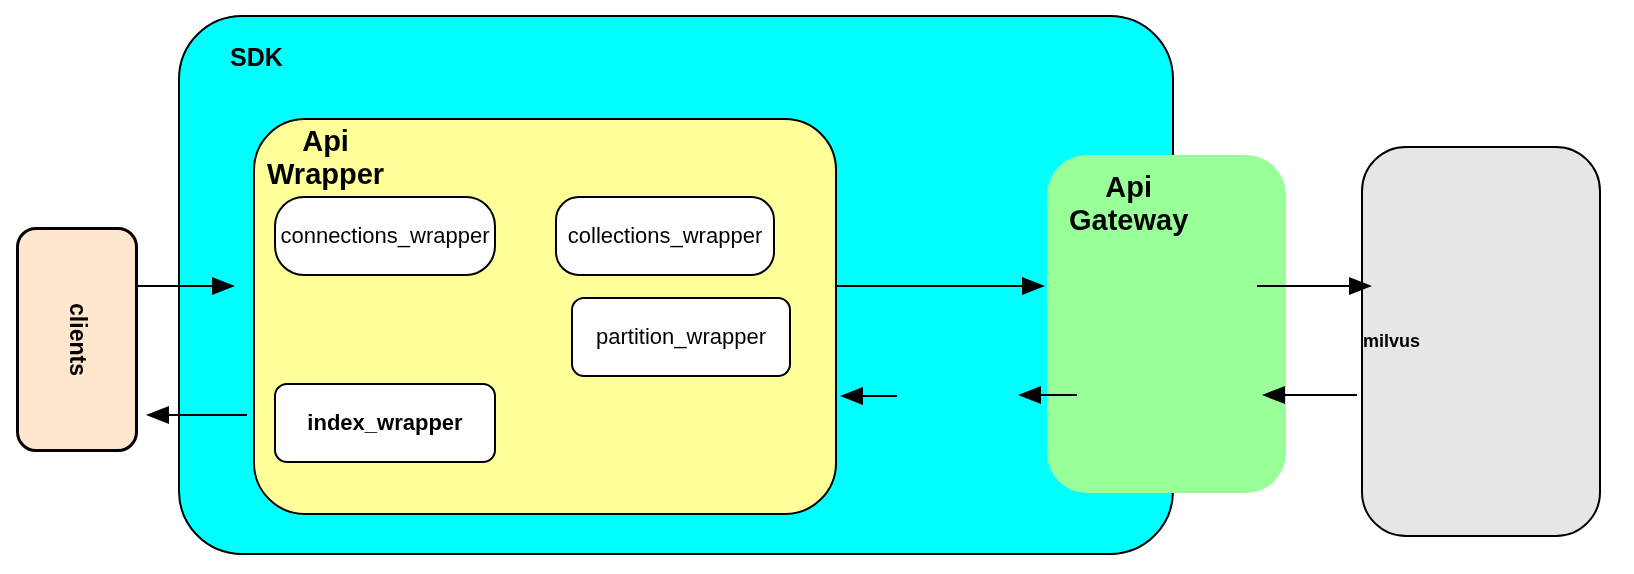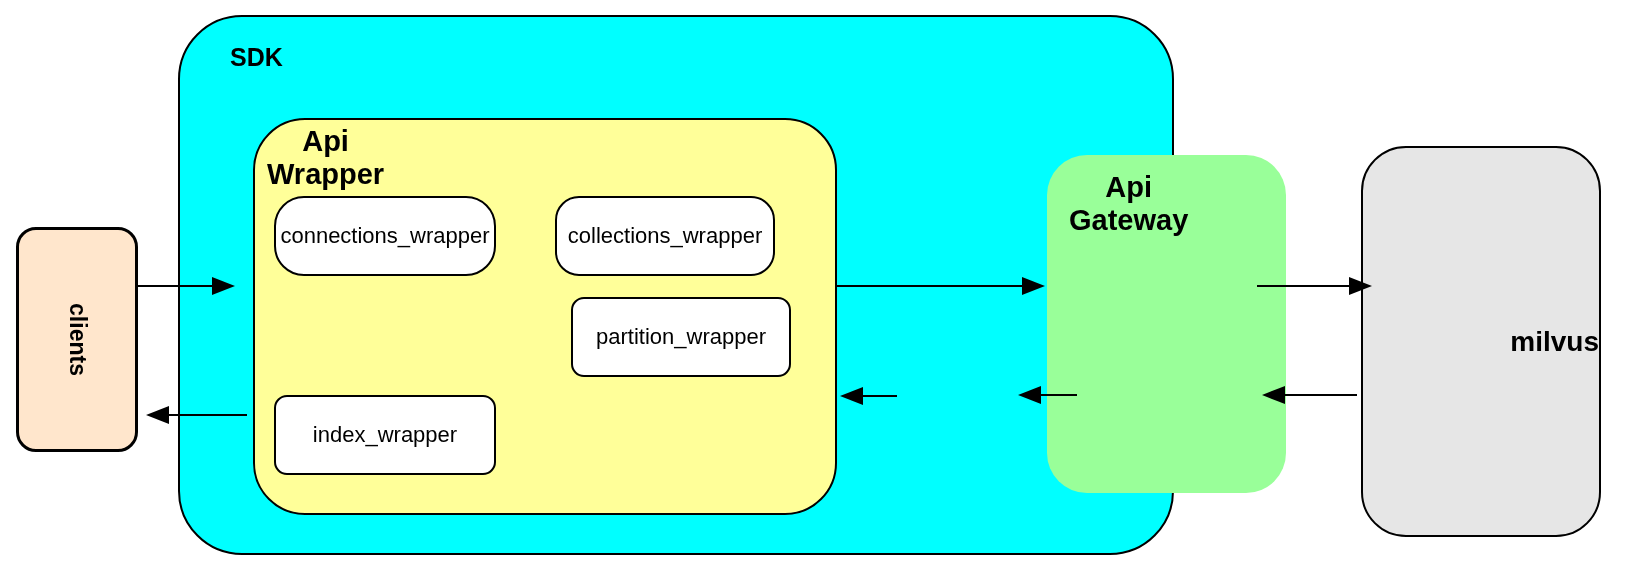--- a/index.html
+++ b/index.html
@@ -64,22 +64,22 @@
     display: block;
     font-weight: bold;
     font-size: 23px;
     transform: rotate(90deg);
     white-space: nowrap;
   }
   .milvus-box {
     left: 1361px; top: 146px; width: 240px; height: 391px;
     background: var(--milvus-fill, #e6e6e6);
     border-radius: 45px;
-    display: flex; align-items: center; justify-content: flex-end;
-    font-weight: bold; font-size: 28px;
+    display: flex; align-items: center; justify-content: flex-start;
+    font-weight: bold; font-size: 18px;
   }
   .arrow { position: absolute; height: 18px; z-index: 5; }
   .arrow .shaft {
     position: absolute; top: 8px; height: 2px;
     background: var(--stroke, #000);
   }
   .arrow .head-right {
     position: absolute; top: 0; width: 0; height: 0;
     border-top: 9px solid transparent;
     border-bottom: 9px solid transparent;
@@ -104,21 +104,21 @@
   <div class="container sdk-box">
     <div class="clabel" style="left:50px; top:26px; font-size:25px;">SDK</div>
 
     <div class="container wrapper-box">
       <div class="clabel" style="left:12px; top:5px;">Api
 Wrapper</div>
 
       <div class="leaf" style="left:19px;  top:76px;  width:222px; height:80px;border-radius:30px;">connections_wrapper</div>
       <div class="leaf" style="left:300px; top:76px;  width:220px; height:80px;border-radius:24px;">collections_wrapper</div>
       <div class="leaf" style="left:316px; top:177px; width:220px; height:80px;">partition_wrapper</div>
-      <div class="leaf" style="left:19px;  top:275px; width:222px; height:80px;">index_wrapper</div>
+      <div class="leaf" style="left:19px;  top:263px; width:222px; height:80px;font-weight:bold;">index_wrapper</div>
     </div>
 
 
     <div class="container gateway-box">
       <div class="clabel" style="left:22px; top:16px;">Api
 Gateway</div>
 
     </div>
   </div>
 

